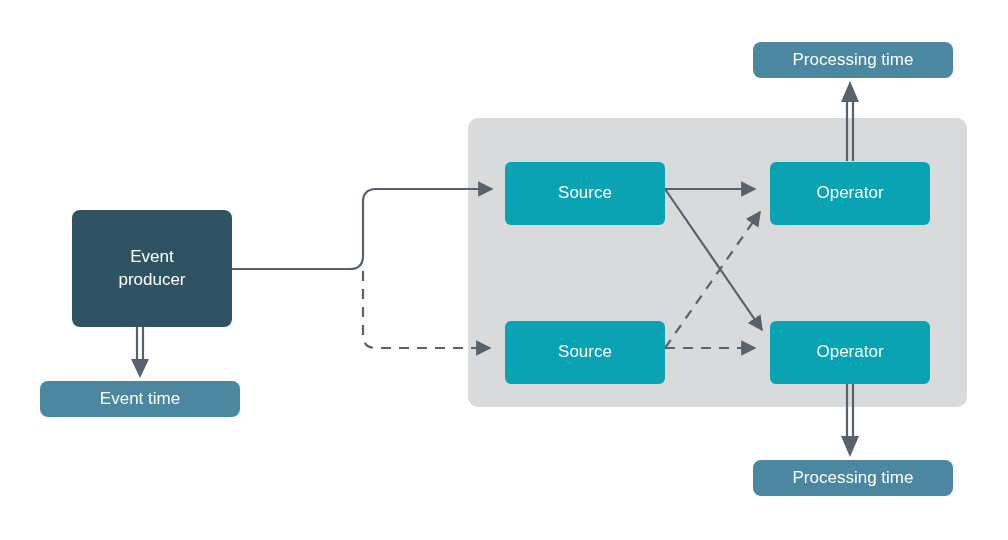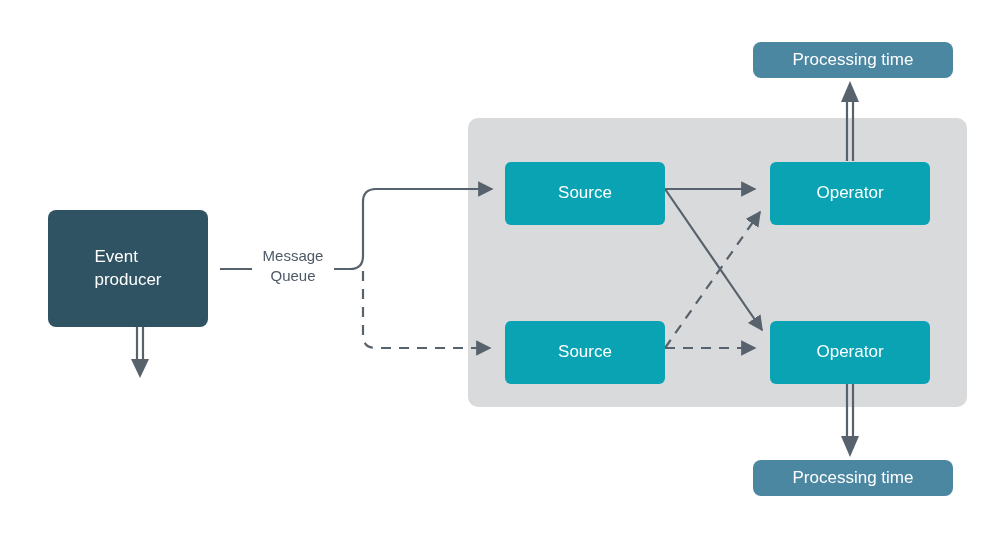--- a/index.html
+++ b/index.html
@@ -5,22 +5,22 @@
   :root{
     --producer-fill:#2F5363; --time-fill:#4C87A2; --node-fill:#0AA3B4;
     --container-fill:#D9DADC; --arrow:#57626C; --label-text:#4D5966;
     --box-text:#FFFFFF; --background:#FFFFFF;
   }
   *{margin:0;padding:0;box-sizing:border-box;}
   html,body{background:var(--background);}
   body{font-family:"Liberation Sans","DejaVu Sans",sans-serif;}
   .canvas{position:relative;width:1008px;height:540px;background:var(--background);overflow:hidden;}
   .node{position:absolute;display:flex;align-items:center;justify-content:center;
-        color:var(--box-text);text-align:left;white-space:pre-line;line-height:1.35;}
-  .producer{left:48px;top:210px;width:160px;height:117px;background:var(--producer-fill);
+        color:var(--box-text);text-align:center;white-space:pre-line;line-height:1.35;}
+  .producer{left:72px;top:210px;width:160px;height:117px;background:var(--producer-fill);
         border-radius:8px;font-size:17px;}
   .time-badge{width:200px;height:36px;background:var(--time-fill);border-radius:8px;font-size:17px;}
   .event-time{left:40px;top:381px;}
   .ptime-top{left:753px;top:42px;}
   .ptime-bottom{left:753px;top:460px;}
   .container-box{position:absolute;left:468px;top:118px;width:499px;height:289px;
         background:var(--container-fill);border-radius:10px;}
   .tnode{width:160px;height:63px;background:var(--node-fill);border-radius:6px;font-size:17px;}
   .src-top{left:505px;top:162px;}
   .src-bottom{left:505px;top:321px;}
@@ -74,23 +74,22 @@
     <g>
       <line class="stroke" x1="847" y1="376" x2="847" y2="437"></line>
       <line class="stroke" x1="853" y1="376" x2="853" y2="437"></line>
       <polygon class="afill" points="850,457 841,436 859,436"></polygon>
     </g>
   </svg>
 
   <div class="node producer">Event
 producer</div>
 
+  <div class="node time-badge event-time">Event time</div>
 
-  <div class="mq-label">Message
-Queue</div>
 
   <div class="node tnode src-top">Source</div>
 
   <div class="node tnode src-bottom">Source</div>
 
   <div class="node tnode op-top">Operator</div>
 
   <div class="node tnode op-bottom">Operator</div>
 
   <div class="node time-badge ptime-top">Processing time</div>

